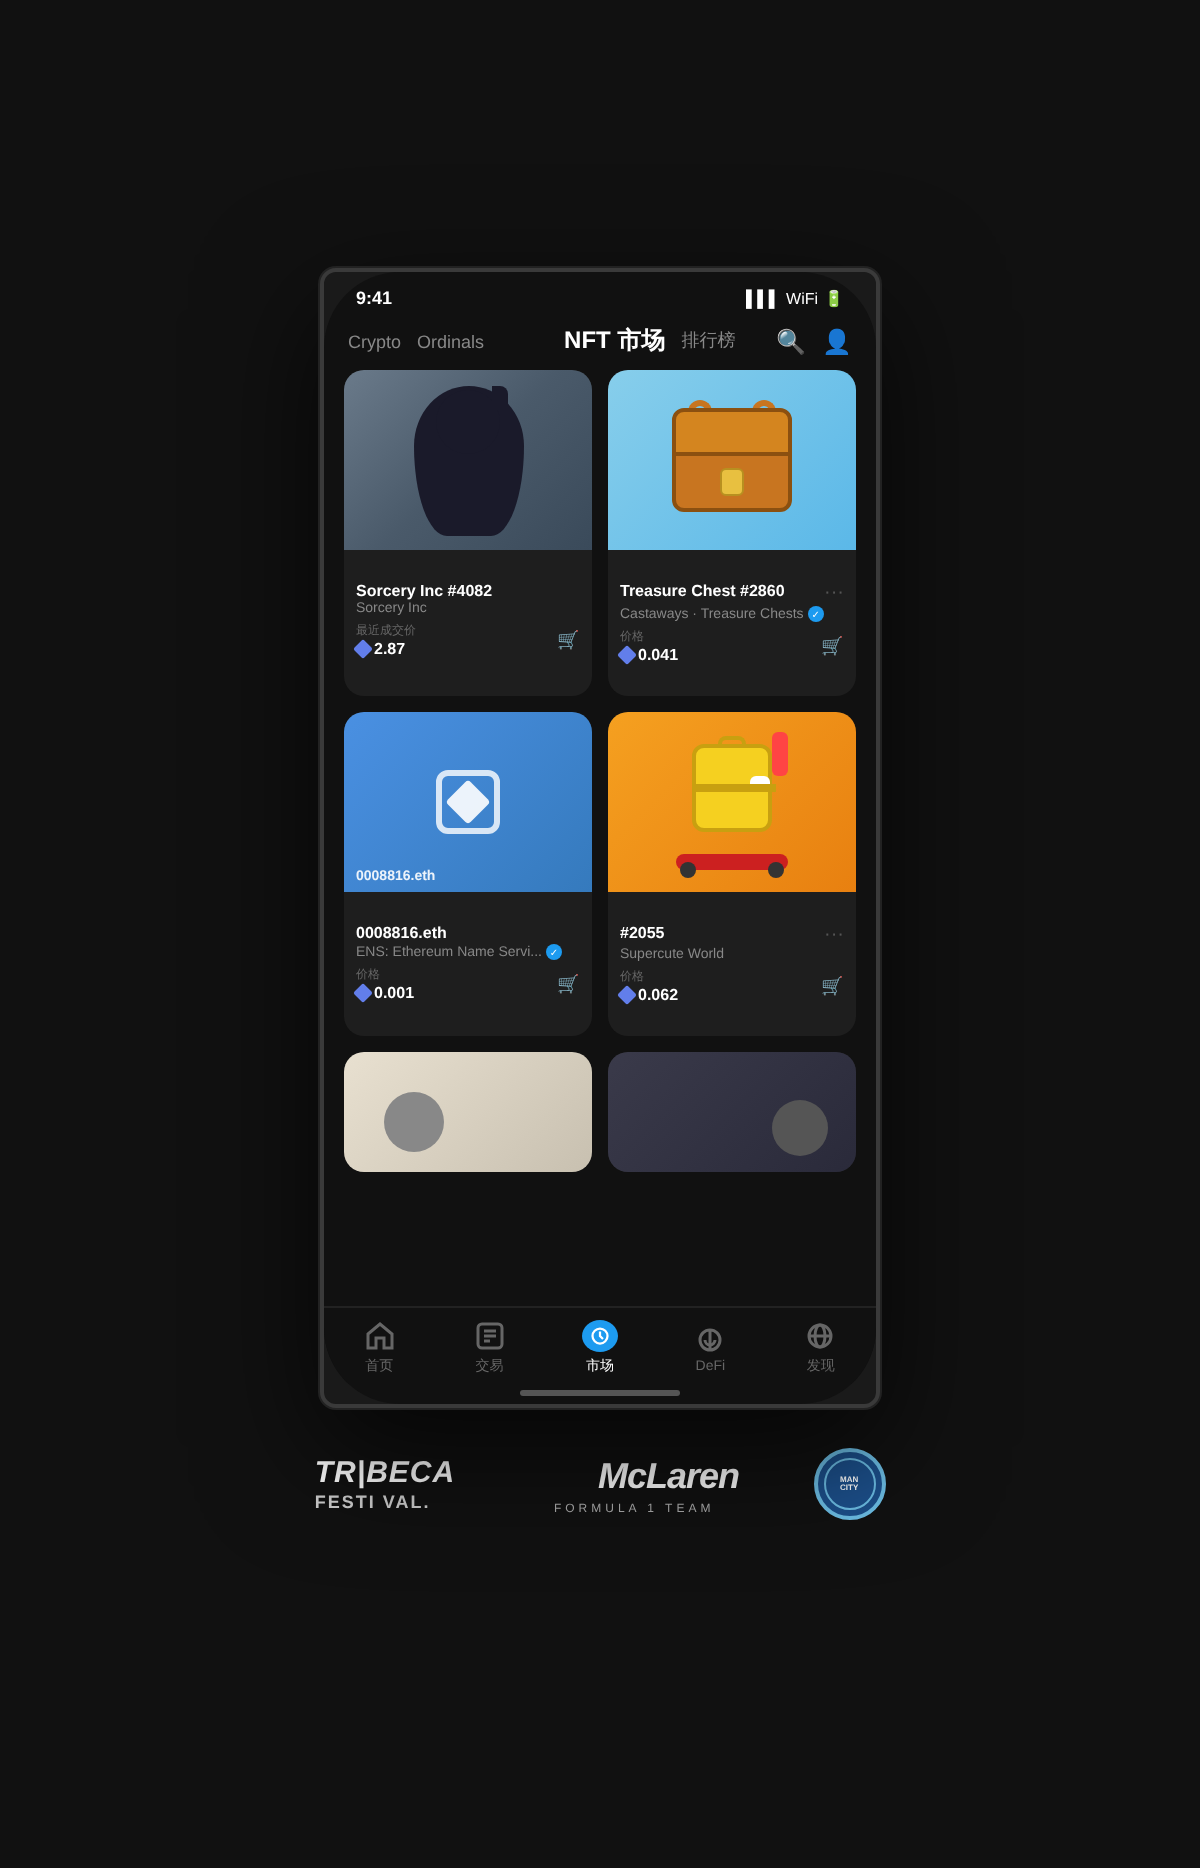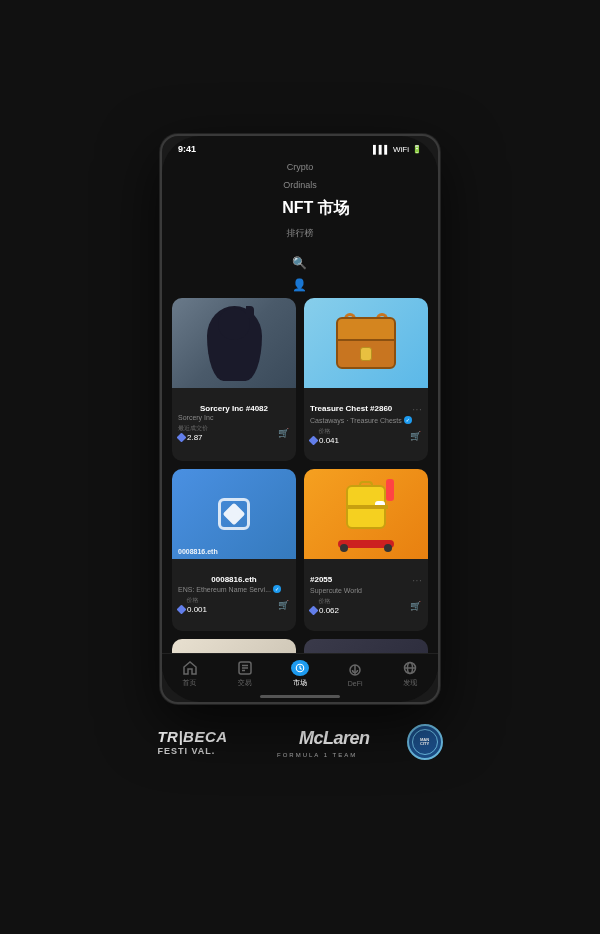--- a/index.html
+++ b/index.html
@@ -19,26 +19,25 @@
       position: relative;
       width: 280px;
       height: 570px;
       margin-top: -40px;
     }
 
     .phone-frame {
       width: 280px;
       height: 570px;
       background: #1a1a1a;
-      border-radius: 18px;
+      border-radius: 8px;
       border: 2px solid #3a3a3a;
       box-shadow: 0 0 0 1px #222, 0 20px 60px rgba(0,0,0,0.7);
       overflow: hidden;
       position: relative;
-      text-align: center;
     }
 
     .phone-screen {
       width: 100%;
       height: 100%;
       background: #111;
       border-radius: 38px;
       overflow: hidden;
       display: flex;
       flex-direction: column;
@@ -55,31 +54,30 @@
     }
     .status-time { font-weight: 600; font-size: 9px; }
     .status-icons { display: flex; gap: 3px; align-items: center; }
 
     
     .nav-bar {
       display: flex;
       align-items: center;
       padding: 4px 12px 6px;
       gap: 8px;
-      flex-direction: column;
     }
     .nav-item {
       font-size: 9px;
       color: #888;
       cursor: pointer;
     }
     .nav-item.active {
       color: #fff;
       font-weight: 700;
-      font-size: 16px;
+      font-size: 12px;
       padding-left: 32px;
     }
     .nav-spacer { flex: 1; }
     .nav-icon {
       color: #fff;
       font-size: 12px;
       cursor: pointer;
     }
 
     
@@ -393,21 +391,21 @@
       justify-content: space-between;
       align-items: center;
       margin-top: 3px;
     }
     .price-label {
       font-size: 6px;
       color: #666;
     }
     .price-value {
       font-size: 8px;
-      font-weight: 400;
+      font-weight: 700;
       color: #fff;
       display: flex;
       align-items: center;
       gap: 2px;
     }
     .eth-diamond {
       width: 7px;
       height: 7px;
       background: #627eea;
       transform: rotate(45deg);

